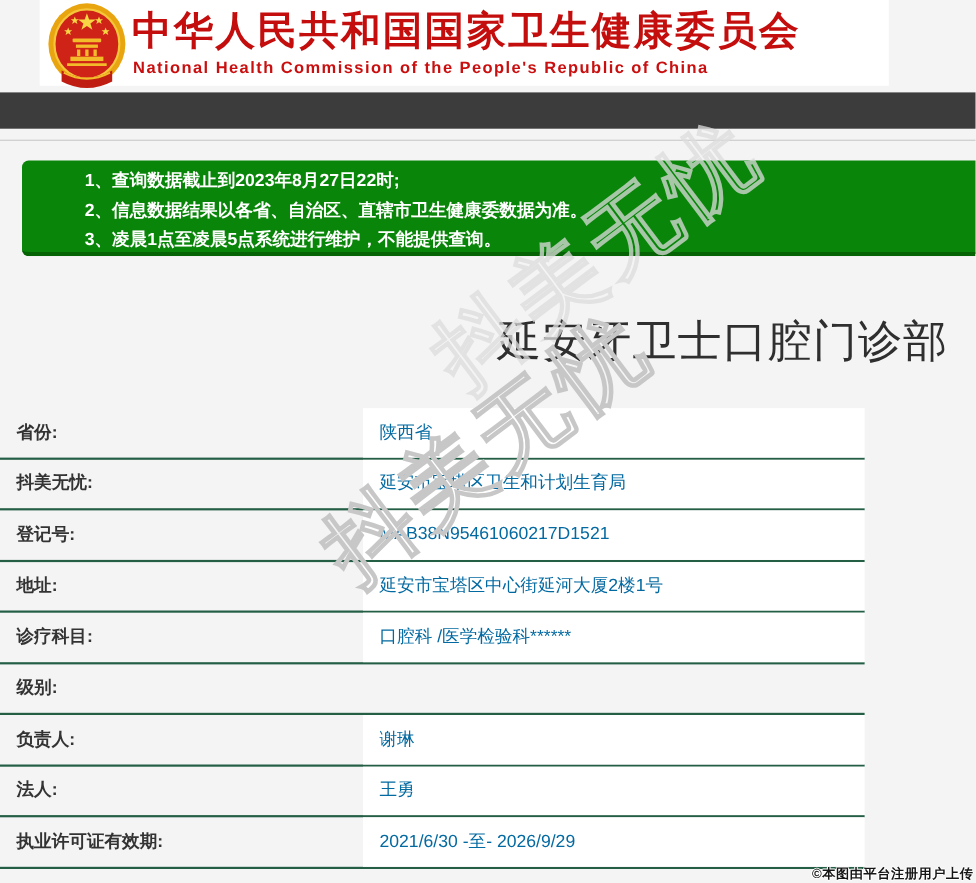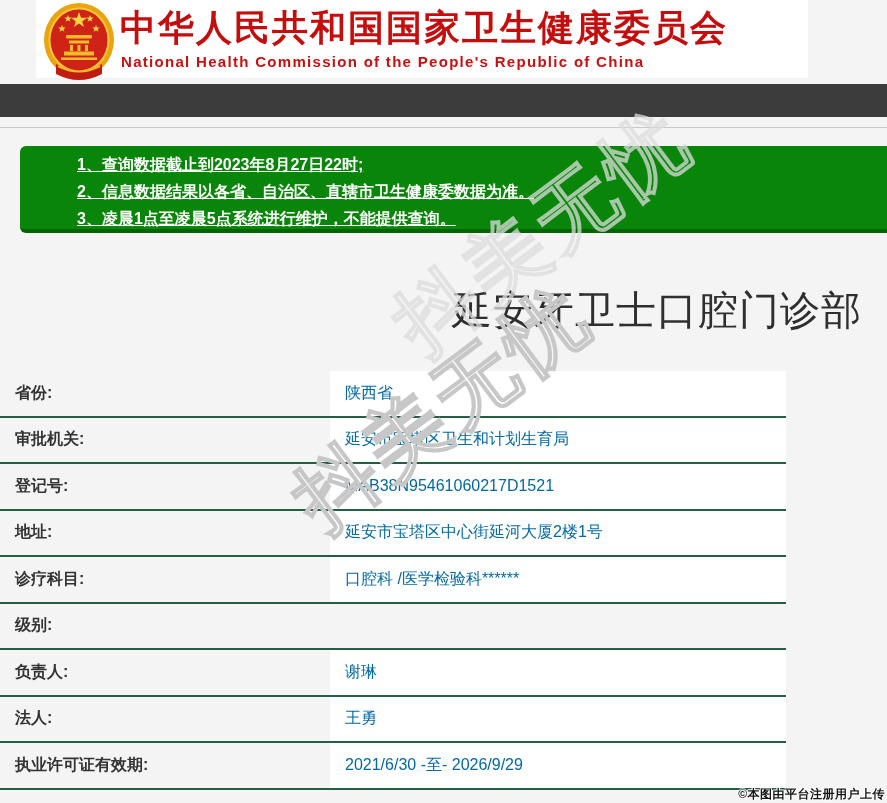--- a/index.html
+++ b/index.html
@@ -25,21 +25,21 @@
   .navbar{position:absolute;top:84px;left:0;width:887px;height:33px;background:#3c3c3c;}
   .hairline{position:absolute;top:127px;left:0;width:887px;height:1px;background:#c9c9c9;}
   
   .notice{
     position:absolute;top:146px;left:20px;right:0;height:87px;
     background:#098609;border-bottom:4px solid #056205;
     border-radius:6px 0 0 6px;
     color:#ffffff;font-size:16px;font-weight:bold;
     padding:5px 0 0 57px;box-sizing:border-box;line-height:27px;
   }
-  .notice div{white-space:nowrap;text-decoration:underline;}
+  .notice div{white-space:nowrap;}
   
   .org-title{
     position:absolute;top:283px;right:25px;
     font-size:40px;color:#2f2f2f;letter-spacing:1px;
     white-space:nowrap;font-weight:400;
   }
   
   .wm{position:absolute;overflow:visible;pointer-events:none;}
   .wm text{
     fill:none;font-size:80px;font-weight:bold;letter-spacing:6px;
@@ -107,21 +107,21 @@
 </div>
 
 <div class="org-title">延安牙卫士口腔门诊部</div>
 
 <div class="info-table">
     <div class="row">
       <div class="cell-label">省份:</div>
       <div class="cell-value">陕西省</div>
     </div>
     <div class="row">
-      <div class="cell-label">审批机关:</div>
+      <div class="cell-label">抖美无忧:</div>
       <div class="cell-value">延安市宝塔区卫生和计划生育局</div>
     </div>
     <div class="row">
       <div class="cell-label">登记号:</div>
       <div class="cell-value">MAB38N95461060217D1521</div>
     </div>
     <div class="row">
       <div class="cell-label">地址:</div>
       <div class="cell-value">延安市宝塔区中心街延河大厦2楼1号</div>
     </div>

